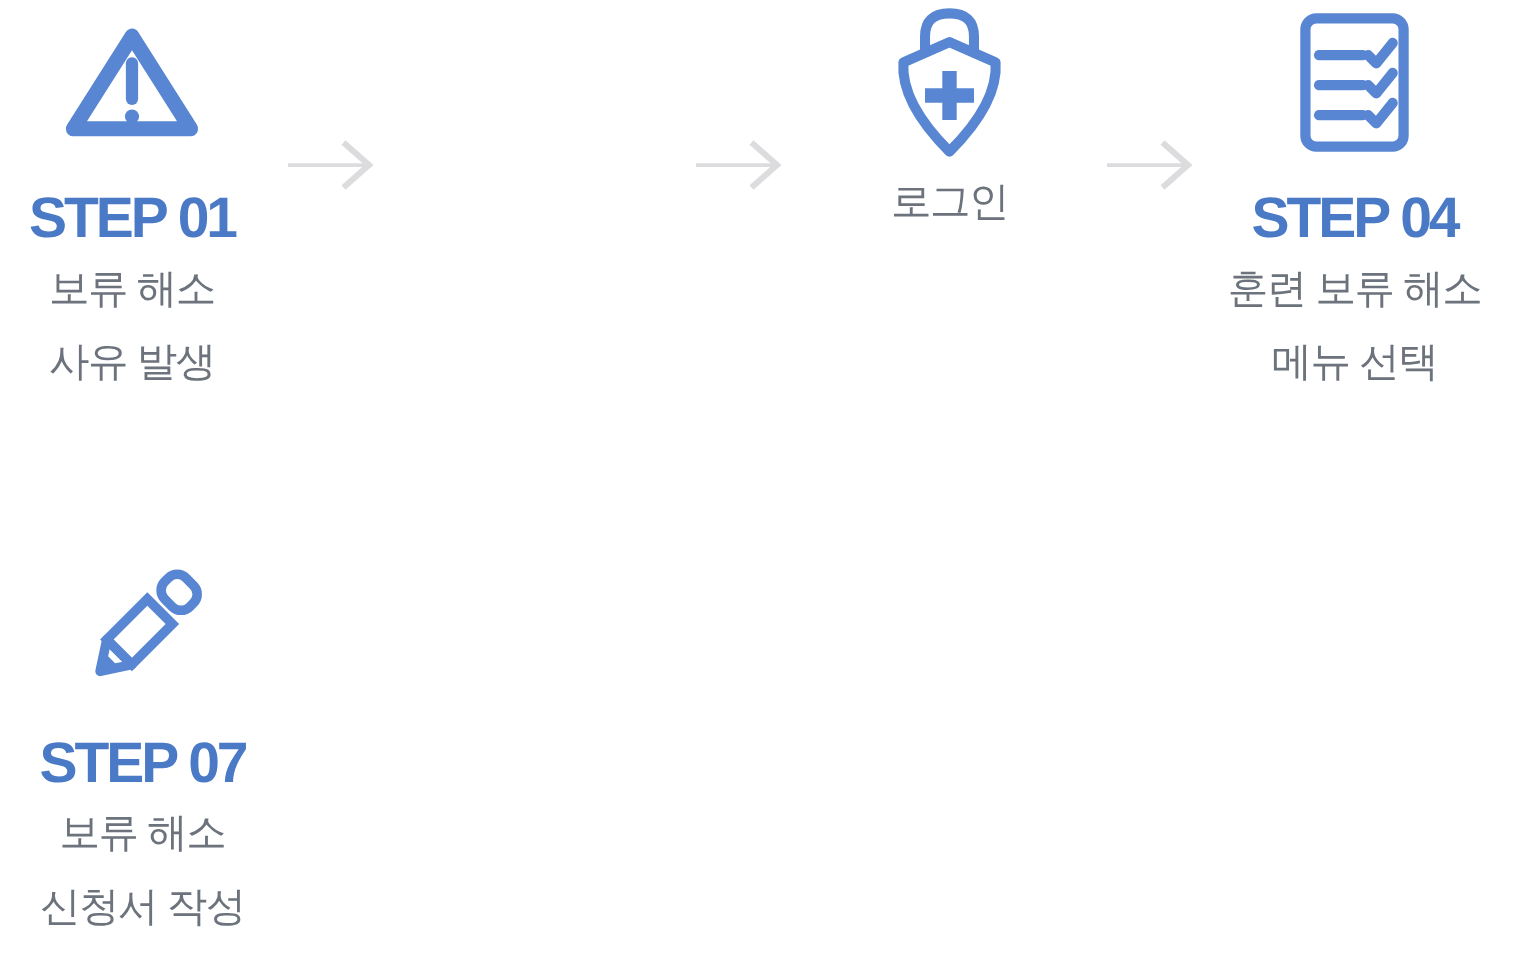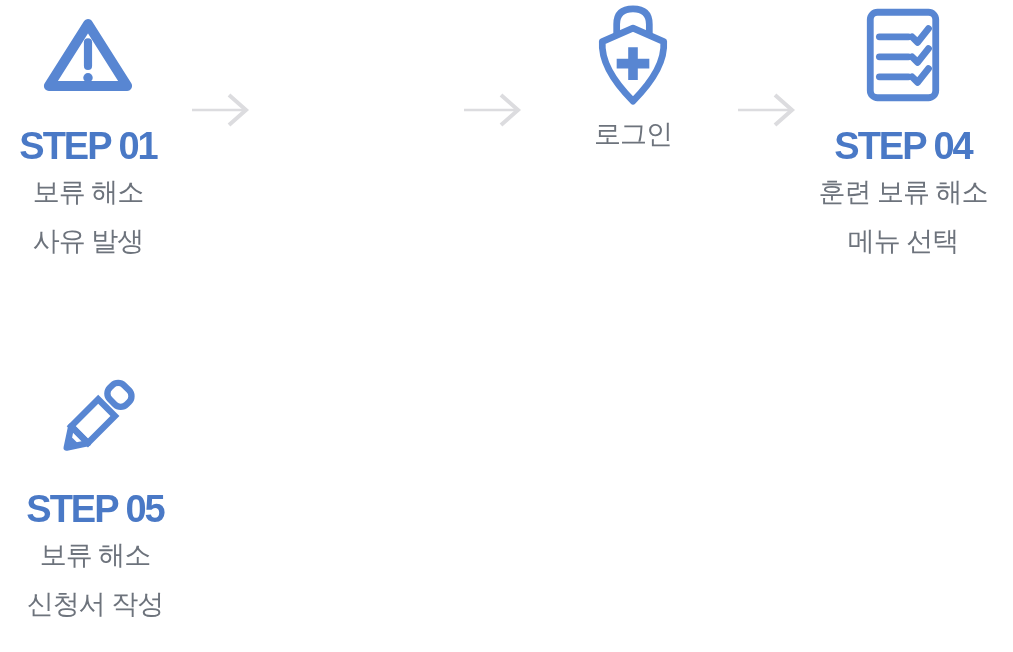--- a/index.html
+++ b/index.html
@@ -80,18 +80,18 @@
     <div class="icon-wrap">
       <svg width="100" height="100" viewBox="0 0 110 110">
         <g transform="rotate(-45 55 55)">
           <rect x="30" y="43" width="42" height="26" fill="none" stroke="#5886d2" stroke-width="7"></rect>
           <path d="M30,43 L10,56 L30,69 Z" fill="none" stroke="#5886d2" stroke-width="7" stroke-linejoin="round"></path>
           <path d="M11,56 L22,49.5 L22,62.5 Z" fill="#5886d2"></path>
           <rect x="81" y="43" width="22" height="26" rx="9" fill="none" stroke="#5886d2" stroke-width="7"></rect>
         </g>
       </svg>
     </div>
-    <div class="step-label">STEP 05</div>
+    <div class="step-label">STEP 07</div>
     <div class="step-desc">보류 해소
 신청서 작성</div>
   </div>
 
 </div>
 
 </body></html>

